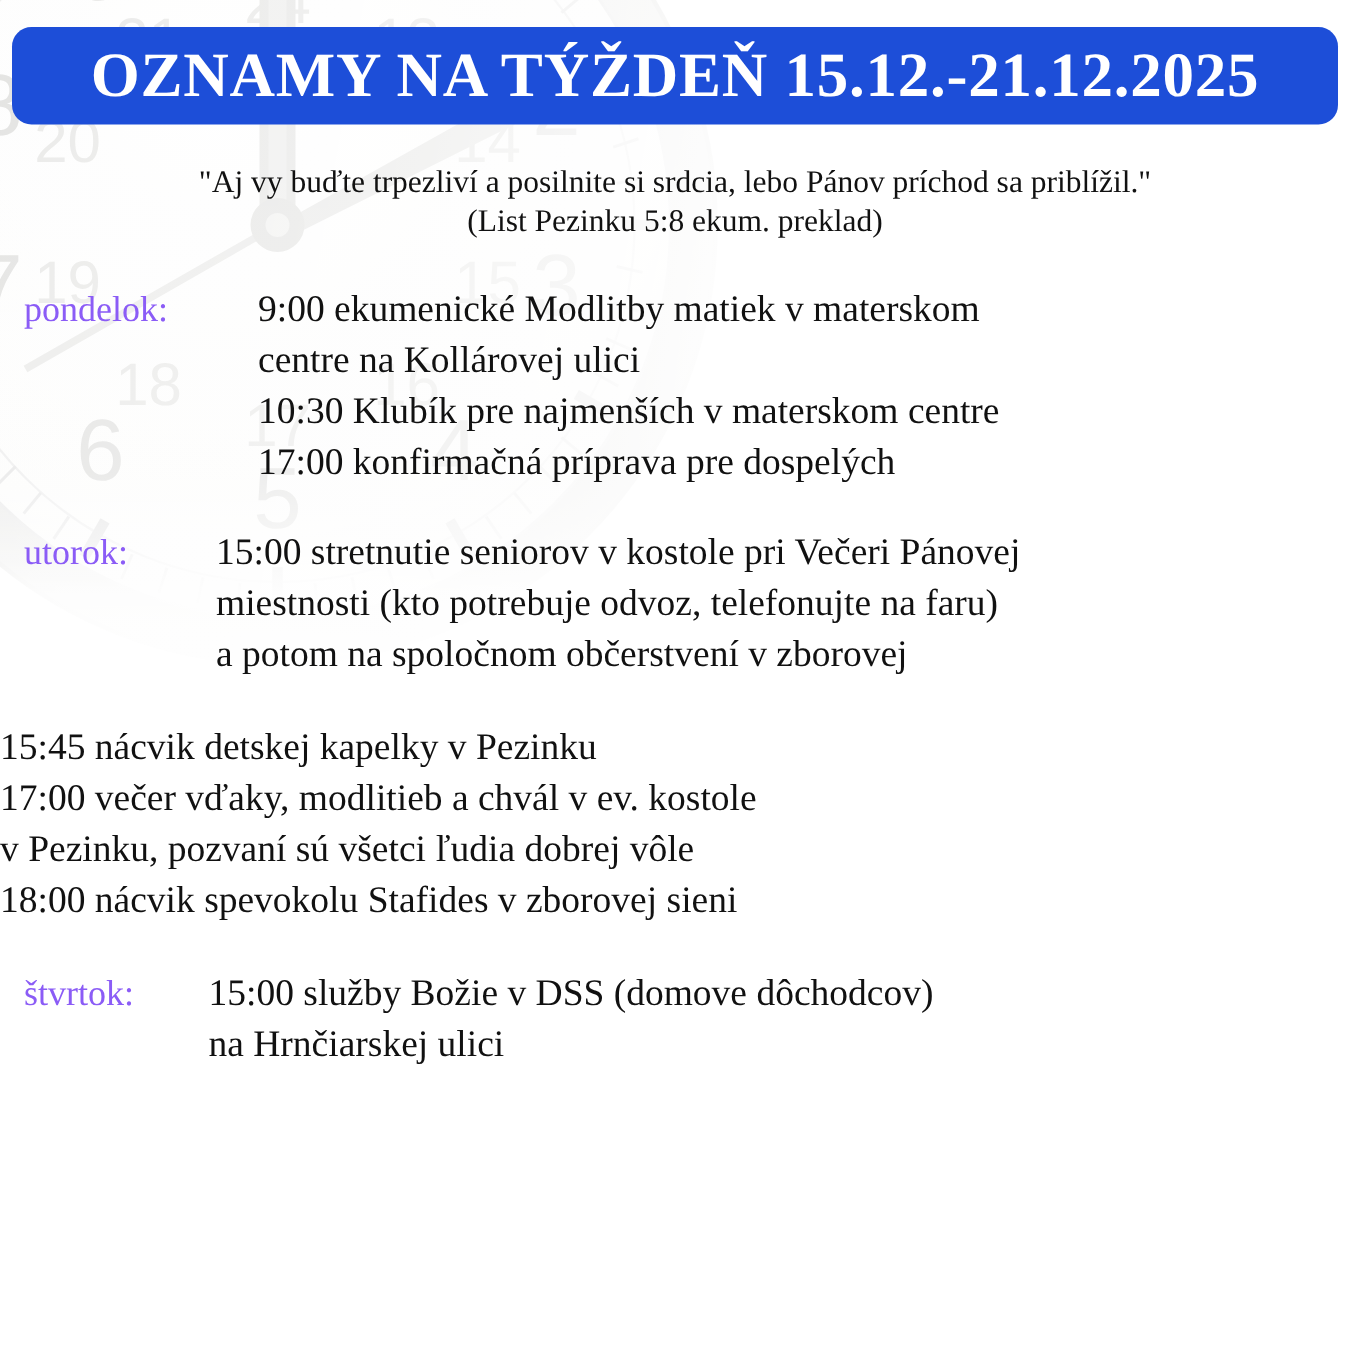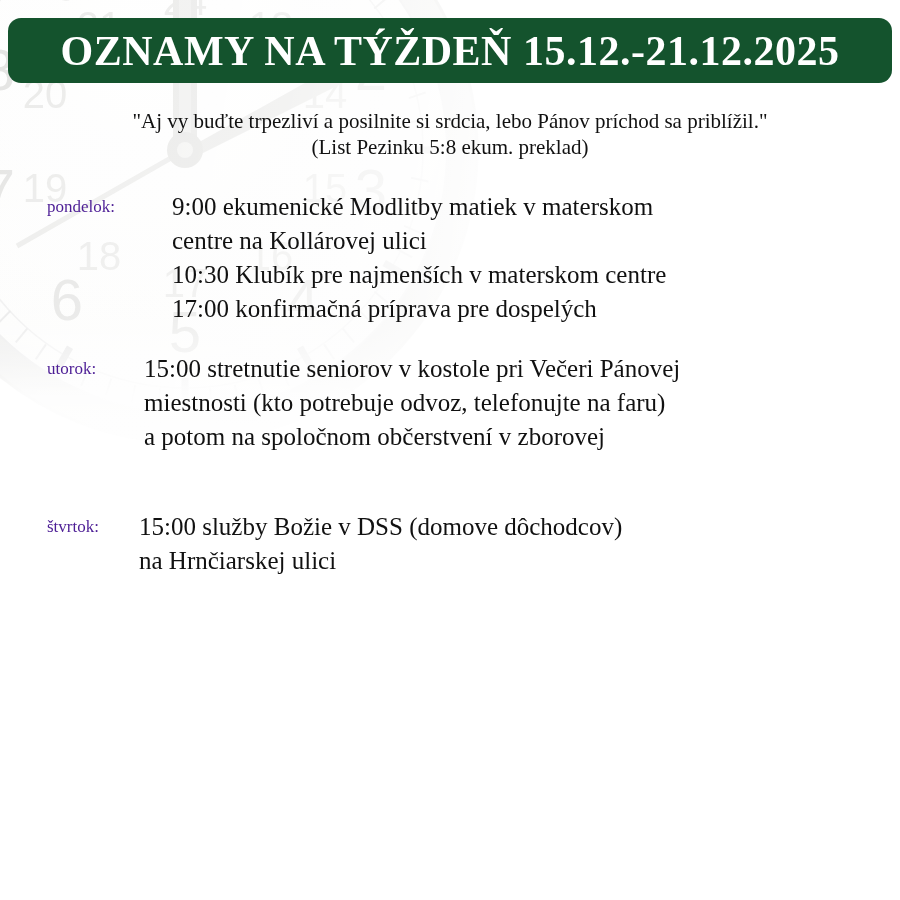--- a/index.html
+++ b/index.html
@@ -44,21 +44,21 @@
     pointer-events: none;
   }
 
   
   #title-banner {
     position: absolute;
     left: 8px;
     top: 18px;
     width: 884px;
     height: 65px;
-    background: #14532d;
+    background: #1d4ed8;
     border-radius: 13px;
     display: flex;
     align-items: center;
     justify-content: center;
     box-sizing: border-box;
   }
   #title-text {
     color: #ffffff;
     font-size: 42px;
     font-weight: bold;
@@ -91,25 +91,25 @@
     top: 190px;
     width: 900px;
   }
   .day-block {
     display: flex;
     align-items: flex-start;
     margin-bottom: 22px;
   }
   .day-label {
     flex: 0 0 auto;
-    color: #4c1d95;
-    font-size: 17px;
+    color: #8b5cf6;
+    font-size: 24px;
     line-height: 34px;
     white-space: nowrap;
-    padding-left: 47px;
+    padding-left: 16px;
     box-sizing: border-box;
   }
   .day-lines {
     flex: 1 1 auto;
     color: #111111;
     font-size: 25px;
     line-height: 34px;
   }
   .day-lines .ln {
     display: block;
@@ -290,20 +290,26 @@
     <div class="day-block" data-day="utorok">
       <div class="day-label">utorok:</div>
       <div class="day-lines">
         <span class="ln">15:00 stretnutie seniorov v kostole pri Večeri Pánovej</span>
         <span class="ln">miestnosti (kto potrebuje odvoz, telefonujte na faru)</span>
         <span class="ln">a potom na spoločnom občerstvení v zborovej</span>
       </div>
     </div>
 
     <div class="day-block" data-day="streda">
+      <div class="day-lines">
+        <span class="ln">15:45 nácvik detskej kapelky v Pezinku</span>
+        <span class="ln">17:00 večer vďaky, modlitieb a chvál v ev. kostole</span>
+        <span class="ln">v Pezinku, pozvaní sú všetci ľudia dobrej vôle</span>
+        <span class="ln">18:00 nácvik spevokolu Stafides v zborovej sieni</span>
+      </div>
     </div>
 
     <div class="day-block" data-day="stvrtok">
       <div class="day-label">štvrtok:</div>
       <div class="day-lines">
         <span class="ln">15:00 služby Božie v DSS (domove dôchodcov)</span>
         <span class="ln">na Hrnčiarskej ulici</span>
       </div>
     </div>
 

